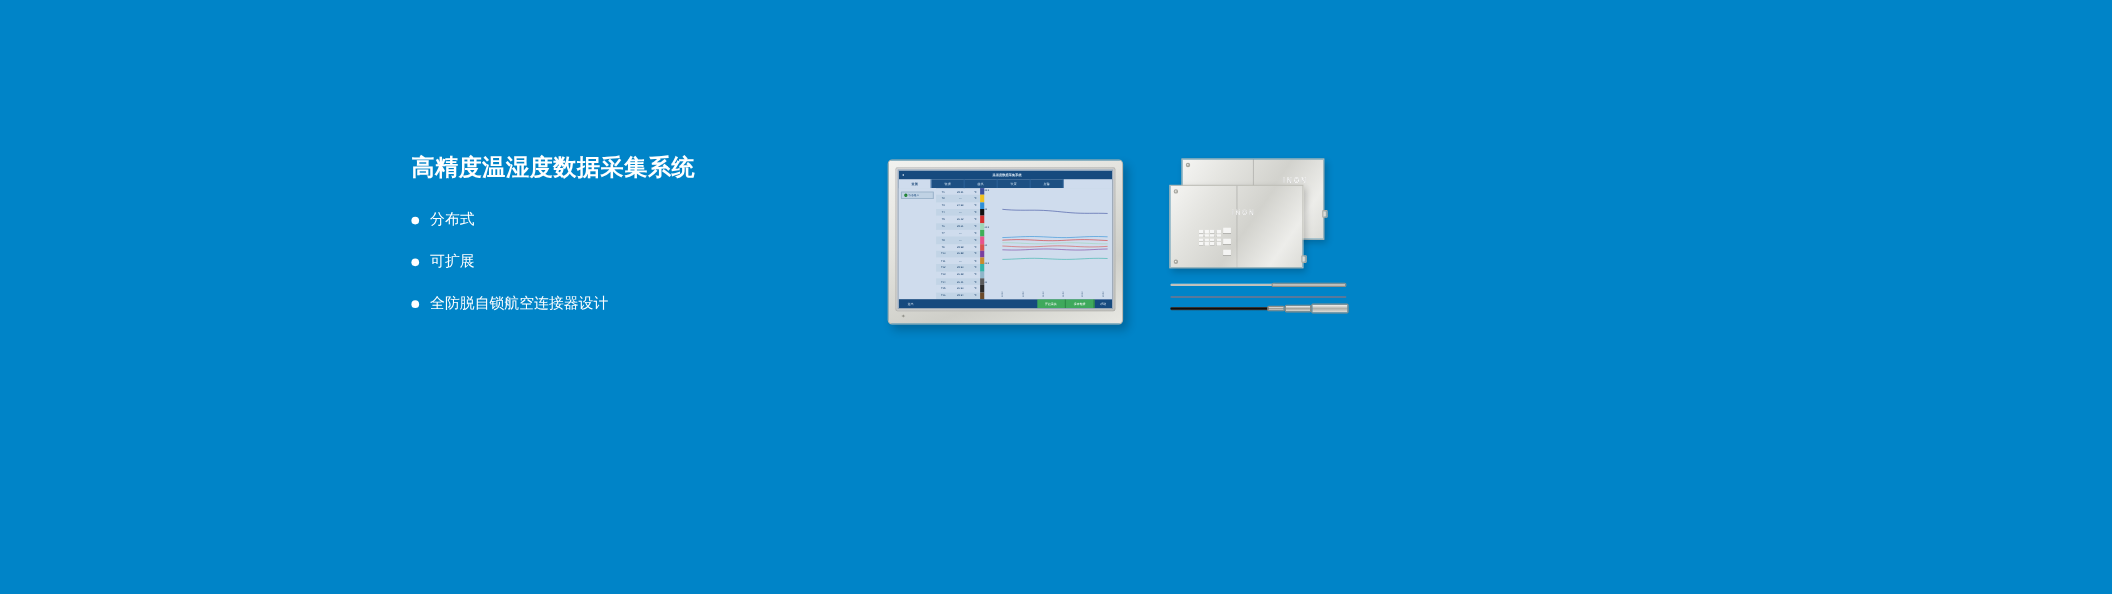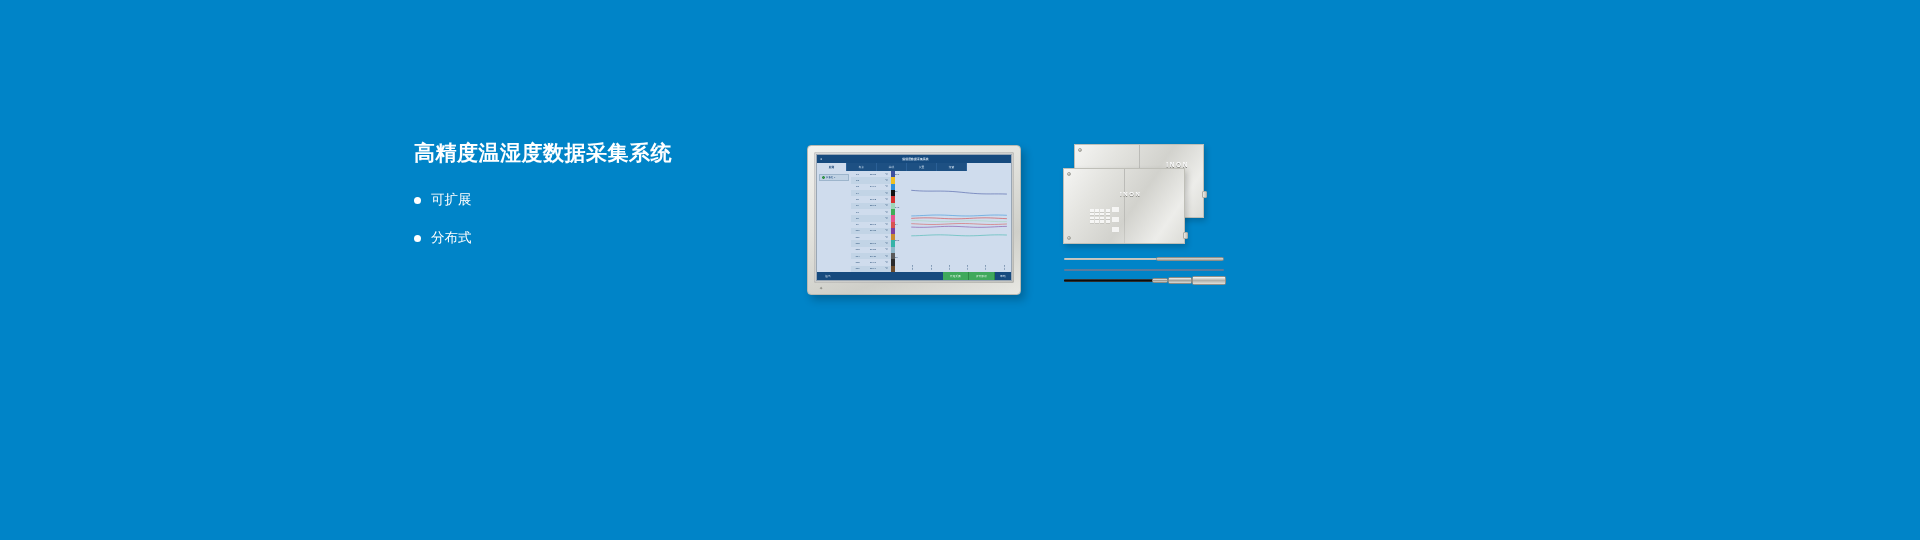--- a/index.html
+++ b/index.html
@@ -4,21 +4,21 @@
 <style>
   * { margin:0; padding:0; box-sizing:border-box; }
   html,body { width:1920px; height:540px; overflow:hidden; }
   body {
     background:#0084c8;
     font-family:"Liberation Sans","DejaVu Sans",sans-serif;
     position:relative;
   }
 
   
-  .copy { position:absolute; left:414px; top:140px; width:400px; color:#ffffff; }
+  .copy { position:absolute; left:374px; top:140px; width:400px; color:#ffffff; }
   .headline {
     font-size:21px; font-weight:bold; letter-spacing:.5px;
     color:#ffffff; line-height:1.2; white-space:nowrap;
   }
   .subhead {
     margin-top:21px; font-size:13.5px; font-weight:400;
     color:#ffffff; line-height:1.4; white-space:nowrap; opacity:.97;
   }
   .bullets { margin-top:22px; list-style:none; }
   .bullet {
@@ -182,25 +182,29 @@
   }
 </style>
 </head>
 <body>
 
 <div class="copy">
   <div class="headline">高精度温湿度数据采集系统</div>
   <ul class="bullets">
     <li class="bullet">
       <span class="dot"></span>
+      <span>分布式</span>
+    </li>
+    <li class="bullet">
+      <span class="dot"></span>
       <span>可扩展</span>
     </li>
     <li class="bullet">
       <span class="dot"></span>
-      <span>分布式</span>
+      <span>全防脱自锁航空连接器设计</span>
     </li>
   </ul>
 </div>
 
 <div class="tablet">
   <div class="tablet-shadow"></div>
   <div class="tablet-body"></div>
   <div class="tablet-inner">
     <div class="screen">
 

